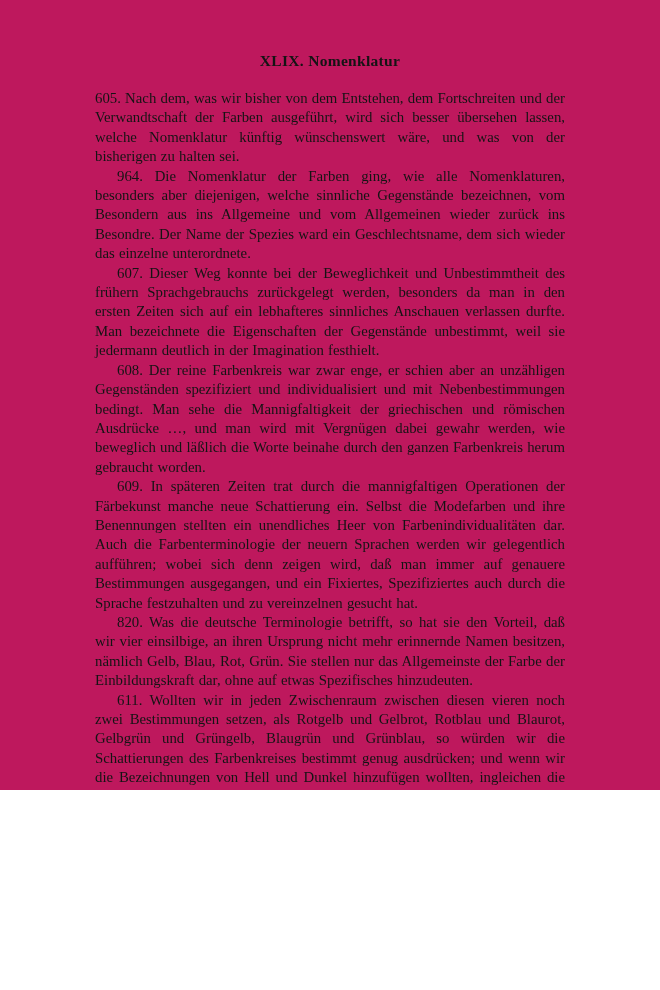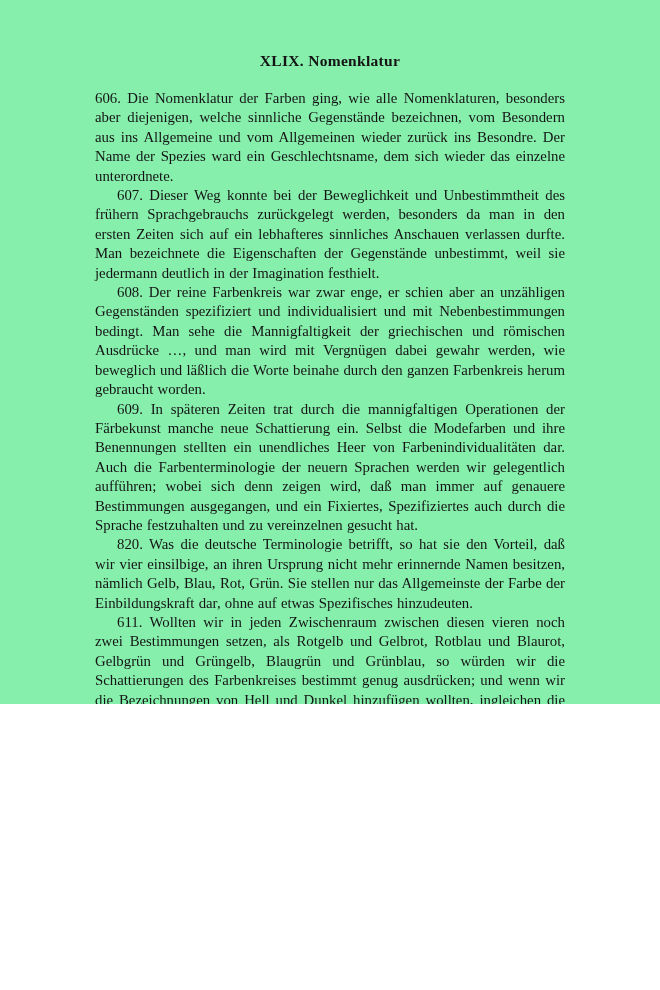--- a/index.html
+++ b/index.html
@@ -10,24 +10,24 @@
   body {
     width: 660px;
     height: 990px;
     font-family: "Liberation Serif", "DejaVu Serif", serif;
     color: #141414;
     -webkit-font-smoothing: antialiased;
   }
   .page {
     position: relative;
     width: 660px;
-    height: 704px;
+    height: 790px;
     box-sizing: border-box;
     padding: 52px 95px 0 95px;
-    background: #86efac;
+    background: #be185d;
     overflow: hidden;
   }
   .heading {
     margin: 0 0 19px 0;
     font-size: 15.5px;
     font-weight: bold;
     text-align: center;
     letter-spacing: 0.3px;
   }
   .body-text p {
@@ -52,21 +52,22 @@
   }
 </style>
 </head>
 <body>
 
 <div class="page">
 
   <h1 class="heading">XLIX. Nomenklatur</h1>
 
   <div class="body-text">
-    <p>606. Die Nomenklatur der Farben ging, wie alle Nomenklaturen, besonders aber diejenigen, welche sinnliche Gegenstände bezeichnen, vom Besondern aus ins Allgemeine und vom Allgemeinen wieder zurück ins Besondre. Der Name der Spezies ward ein Geschlechtsname, dem sich wieder das einzelne unterordnete.</p>
+    <p>605. Nach dem, was wir bisher von dem Entstehen, dem Fortschreiten und der Verwandtschaft der Farben ausgeführt, wird sich besser übersehen lassen, welche Nomenklatur künftig wünschenswert wäre, und was von der bisherigen zu halten sei.</p>
+    <p>964. Die Nomenklatur der Farben ging, wie alle Nomenklaturen, besonders aber diejenigen, welche sinnliche Gegenstände bezeichnen, vom Besondern aus ins Allgemeine und vom Allgemeinen wieder zurück ins Besondre. Der Name der Spezies ward ein Geschlechtsname, dem sich wieder das einzelne unterordnete.</p>
     <p>607. Dieser Weg konnte bei der Beweglichkeit und Unbestimmtheit des frühern Sprachgebrauchs zurückgelegt werden, besonders da man in den ersten Zeiten sich auf ein lebhafteres sinnliches Anschauen verlassen durfte. Man bezeichnete die Eigenschaften der Gegenstände unbestimmt, weil sie jedermann deutlich in der Imagination festhielt.</p>
     <p>608. Der reine Farbenkreis war zwar enge, er schien aber an unzähligen Gegenständen spezifiziert und individualisiert und mit Nebenbestimmungen bedingt. Man sehe die Mannigfaltigkeit der griechischen und römischen Ausdrücke …, und man wird mit Vergnügen dabei gewahr werden, wie beweglich und läßlich die Worte beinahe durch den ganzen Farbenkreis herum gebraucht worden.</p>
     <p>609. In späteren Zeiten trat durch die mannigfaltigen Operationen der Färbekunst manche neue Schattierung ein. Selbst die Modefarben und ihre Benennungen stellten ein unendliches Heer von Farbenindividualitäten dar. Auch die Farbenterminologie der neuern Sprachen werden wir gelegentlich aufführen; wobei sich denn zeigen wird, daß man immer auf genauere Bestimmungen ausgegangen, und ein Fixiertes, Spezifiziertes auch durch die Sprache festzuhalten und zu vereinzelnen gesucht hat.</p>
     <p>820. Was die deutsche Terminologie betrifft, so hat sie den Vorteil, daß wir vier einsilbige, an ihren Ursprung nicht mehr erinnernde Namen besitzen, nämlich Gelb, Blau, Rot, Grün. Sie stellen nur das Allgemeinste der Farbe der Einbildungskraft dar, ohne auf etwas Spezifisches hinzudeuten.</p>
     <p>611. Wollten wir in jeden Zwischenraum zwischen diesen vieren noch zwei Bestimmungen setzen, als Rotgelb und Gelbrot, Rotblau und Blaurot, Gelbgrün und Grüngelb, Blaugrün und Grünblau, so würden wir die Schattierungen des Farbenkreises bestimmt genug ausdrücken; und wenn wir die Bezeichnungen von Hell und Dunkel hinzufügen wollten, ingleichen die Beschmutzungen einigermaßen andeuten, wozu uns die gleichfalls einsilbigen Worte Schwarz, Weiß, Grau und Braun zu Diensten stehn, so würden wir ziemlich auslangen und die vorkommenden Erscheinungen ausdrücken, ohne uns zu bekümmern, ob sie auf dynamischem oder atomistischem Wege entstanden sind.</p>
   </div>
 
   <div class="page-number">127</div>
 
 </div>

